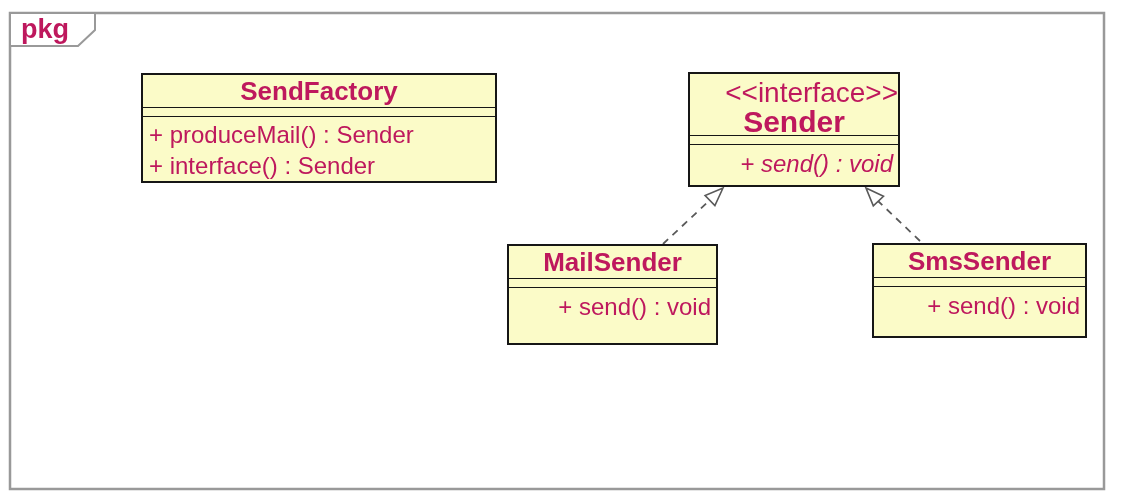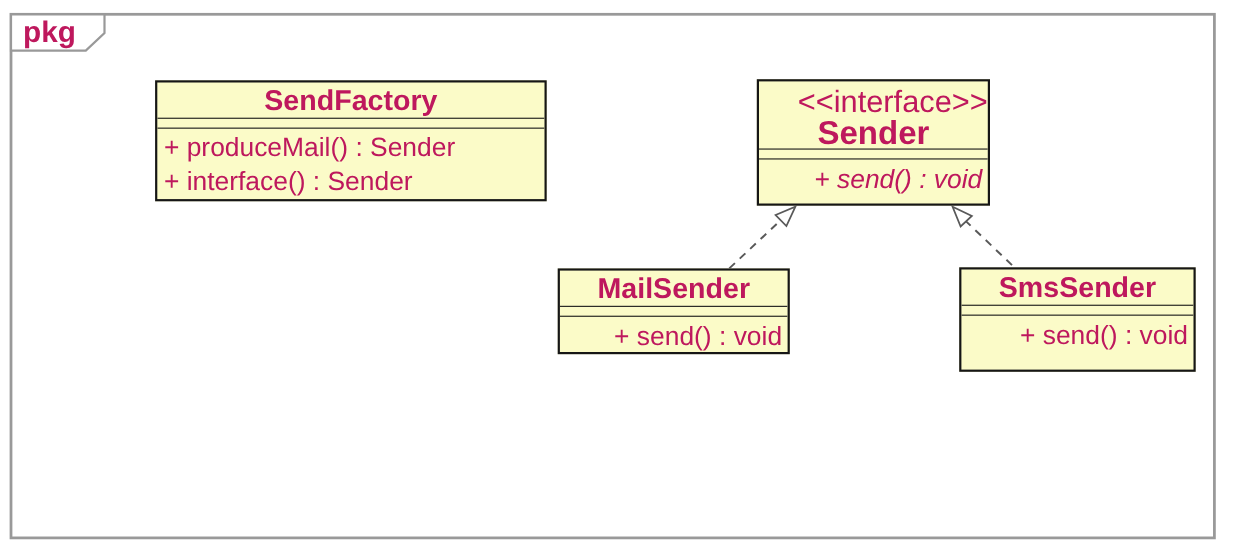--- a/index.html
+++ b/index.html
@@ -99,21 +99,21 @@
 
   <div class="classbox" style="left:688px;top:72px;width:212px;height:115px;">
     <div class="cb-stereotype">&lt;&lt;interface&gt;&gt;</div>
     <div class="cb-name">Sender</div>
     <div class="cb-attrs"></div>
     <div class="cb-methods single italic">
       <div class="m">+ send() : void</div>
     </div>
   </div>
 
-  <div class="classbox" style="left:507px;top:244px;width:211px;height:78px;">
+  <div class="classbox" style="left:507px;top:244px;width:211px;height:101px;">
     <div class="cb-title t32">MailSender</div>
     <div class="cb-attrs"></div>
     <div class="cb-methods single">
       <div class="m">+ send() : void</div>
     </div>
   </div>
 
   <div class="classbox" style="left:872px;top:243px;width:215px;height:95px;">
     <div class="cb-title t32">SmsSender</div>
     <div class="cb-attrs"></div>

